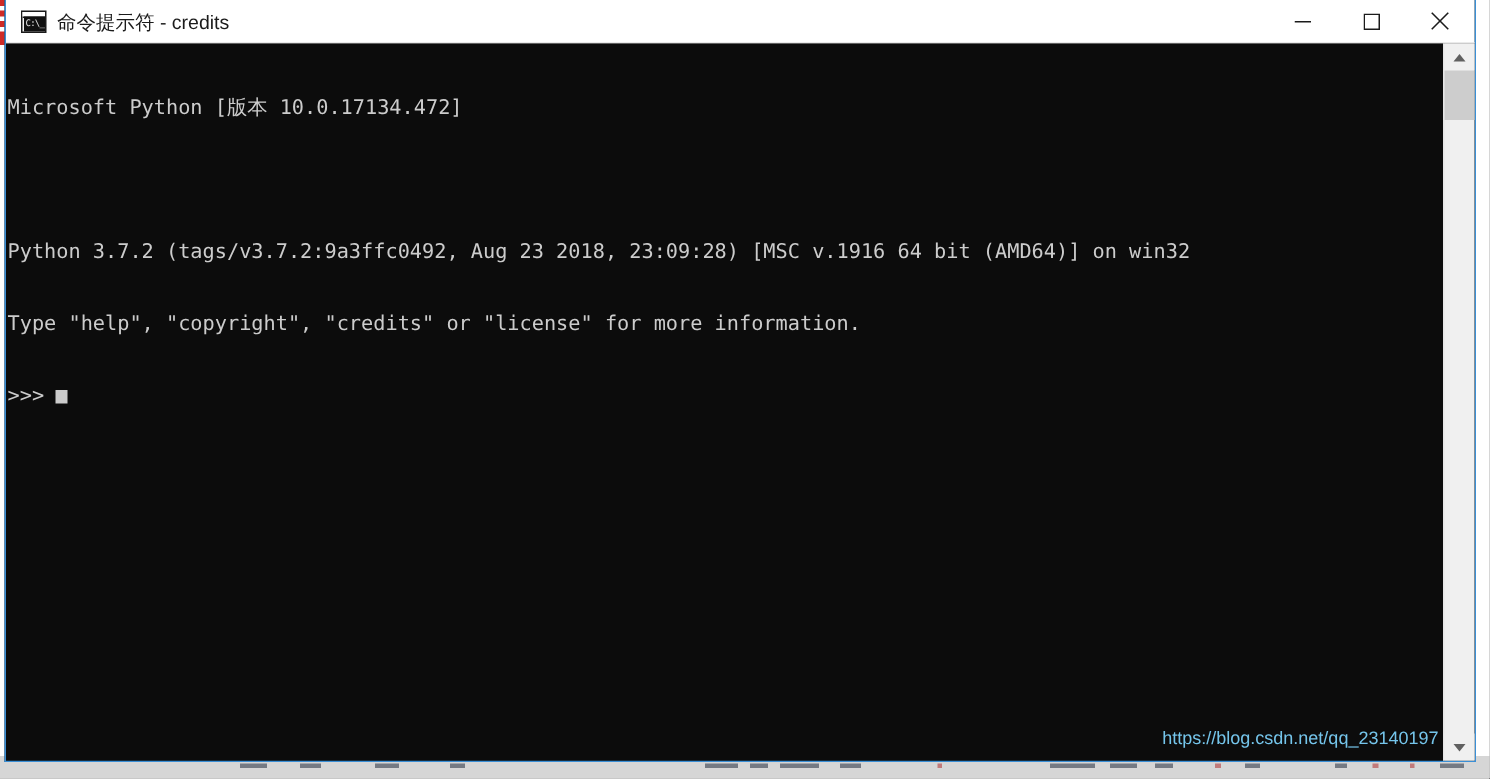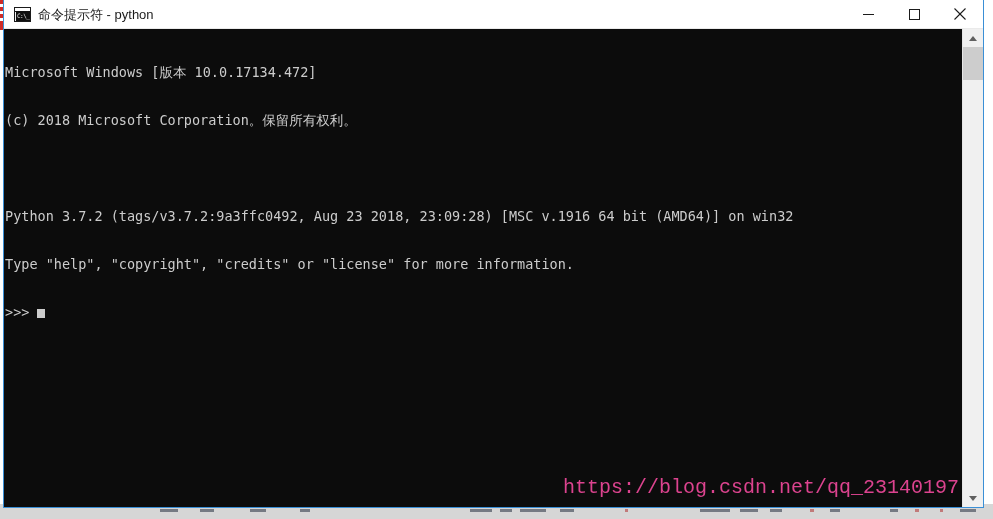--- a/index.html
+++ b/index.html
@@ -187,23 +187,23 @@
     position: relative;
     top: 1px;
     margin-left: 8px;
   }
 
   
   #watermark {
     position: absolute;
     right: 24px;
     bottom: 8px;
-    font-family: Liberation Mono, monospace;
-    font-size: 20px;
-    color: #ec4899;
+    font-family: Liberation Sans, sans-serif;
+    font-size: 12px;
+    color: #7dd3fc;
     white-space: nowrap;
     opacity: .93;
   }
 
   
   #scrollbar {
     position: absolute;
     top: 29px;
     right: 0px;
     width: 21px;
@@ -263,21 +263,21 @@
       <i class="r" style="left: 940px; width: 3px;"></i>
       <i style="left: 960px; width: 16px;"></i>
     </div>
 </div>
 
 <div id="cmd-window">
 
   <div id="title-bar">
     <div id="title-bar-left">
       <span class="cmd-icon"></span>
-      <span id="title-text">命令提示符 - python</span>
+      <span id="title-text">命令提示符 - credits</span>
     </div>
     <div id="window-controls">
       <button class="win-btn" title="minimize">
         <svg width="11" height="11" viewBox="0 0 11 11">
           <line x1="0" y1="5.5" x2="11" y2="5.5" stroke="#1b1b1b" stroke-width="1"></line>
         </svg>
       </button>
       <button class="win-btn" title="maximize">
         <svg width="11" height="11" viewBox="0 0 11 11">
           <rect x="0.5" y="0.5" width="10" height="10" fill="none" stroke="#1b1b1b" stroke-width="1"></rect>
@@ -287,22 +287,21 @@
         <svg width="12" height="12" viewBox="0 0 12 12">
           <line x1="0.5" y1="0.5" x2="11.5" y2="11.5" stroke="#1b1b1b" stroke-width="1.1"></line>
           <line x1="11.5" y1="0.5" x2="0.5" y2="11.5" stroke="#1b1b1b" stroke-width="1.1"></line>
         </svg>
       </button>
     </div>
   </div>
 
   <div id="console-area">
     <div id="console-text">
-      <div class="line">Microsoft Windows [版本 10.0.17134.472]</div>
-      <div class="line">(c) 2018 Microsoft Corporation。保留所有权利。</div>
+      <div class="line">Microsoft Python [版本 10.0.17134.472]</div>
       <div class="line"></div>
       <div class="line">Python 3.7.2 (tags/v3.7.2:9a3ffc0492, Aug 23 2018, 23:09:28) [MSC v.1916 64 bit (AMD64)] on win32</div>
       <div class="line">Type "help", "copyright", "credits" or "license" for more information.</div>
       <div class="line cursor-line"><span>&gt;&gt;&gt;</span><span id="cursor-block"></span></div>
     </div>
 
     <div id="watermark">https://blog.csdn.net/qq_23140197</div>
   </div>
 
   <div id="scrollbar">

